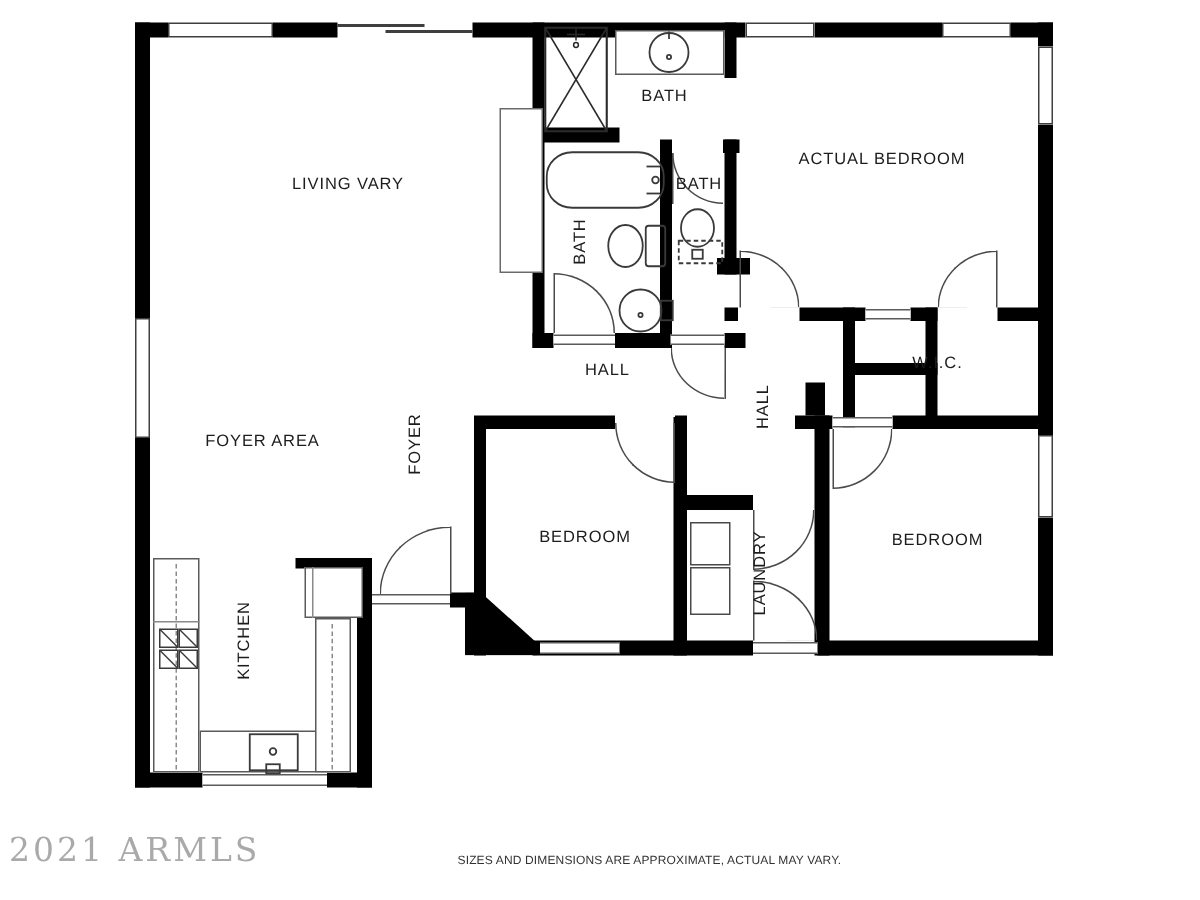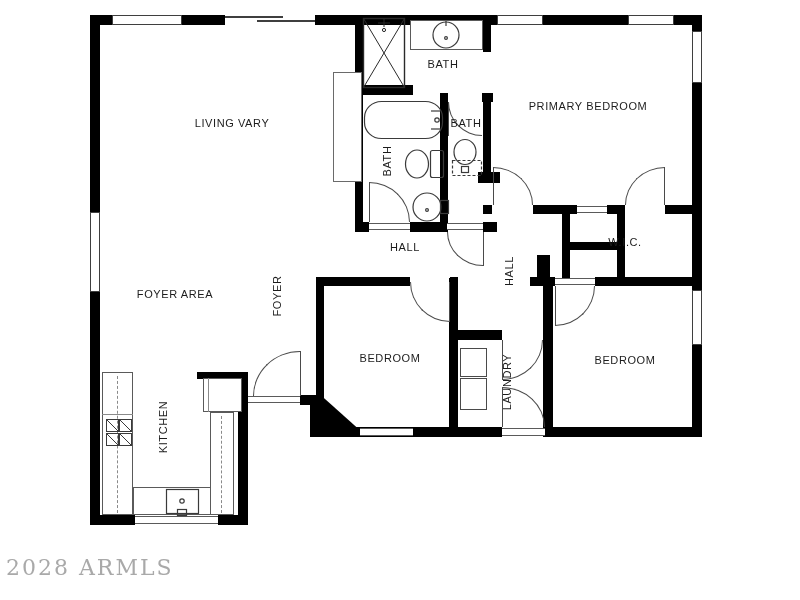--- a/index.html
+++ b/index.html
@@ -184,20 +184,21 @@
 
   <span class="lbl" style="left:232px;top:123px">LIVING VARY</span>
   <span class="lbl" style="left:175px;top:294px">FOYER AREA</span>
   <span class="lbl vlbl" style="left:163px;top:427px">KITCHEN</span>
   <span class="lbl vlbl" style="left:277px;top:296px">FOYER</span>
   <span class="lbl" style="left:443px;top:64px">BATH</span>
   <span class="lbl vlbl" style="left:387px;top:161px">BATH</span>
   <span class="lbl" style="left:466px;top:123px">BATH</span>
   <span class="lbl" style="left:405px;top:247px">HALL</span>
   <span class="lbl vlbl" style="left:509px;top:271px">HALL</span>
-  <span class="lbl" style="left:588px;top:106px">PRIMARY BEDROOM</span>
+  <span class="lbl" style="left:588px;top:106px">ACTUAL BEDROOM</span>
   <span class="lbl" style="left:625px;top:242px">W.I.C.</span>
   <span class="lbl" style="left:390px;top:358px">BEDROOM</span>
   <span class="lbl" style="left:625px;top:360px">BEDROOM</span>
   <span class="lbl vlbl" style="left:507px;top:382px">LAUNDRY</span>
 
-  <div id="wm">2028 ARMLS</div>
+  <div id="wm">2021 ARMLS</div>
+  <div id="disc">SIZES AND DIMENSIONS ARE APPROXIMATE, ACTUAL MAY VARY.</div>
 </div>
 
 </body></html>

